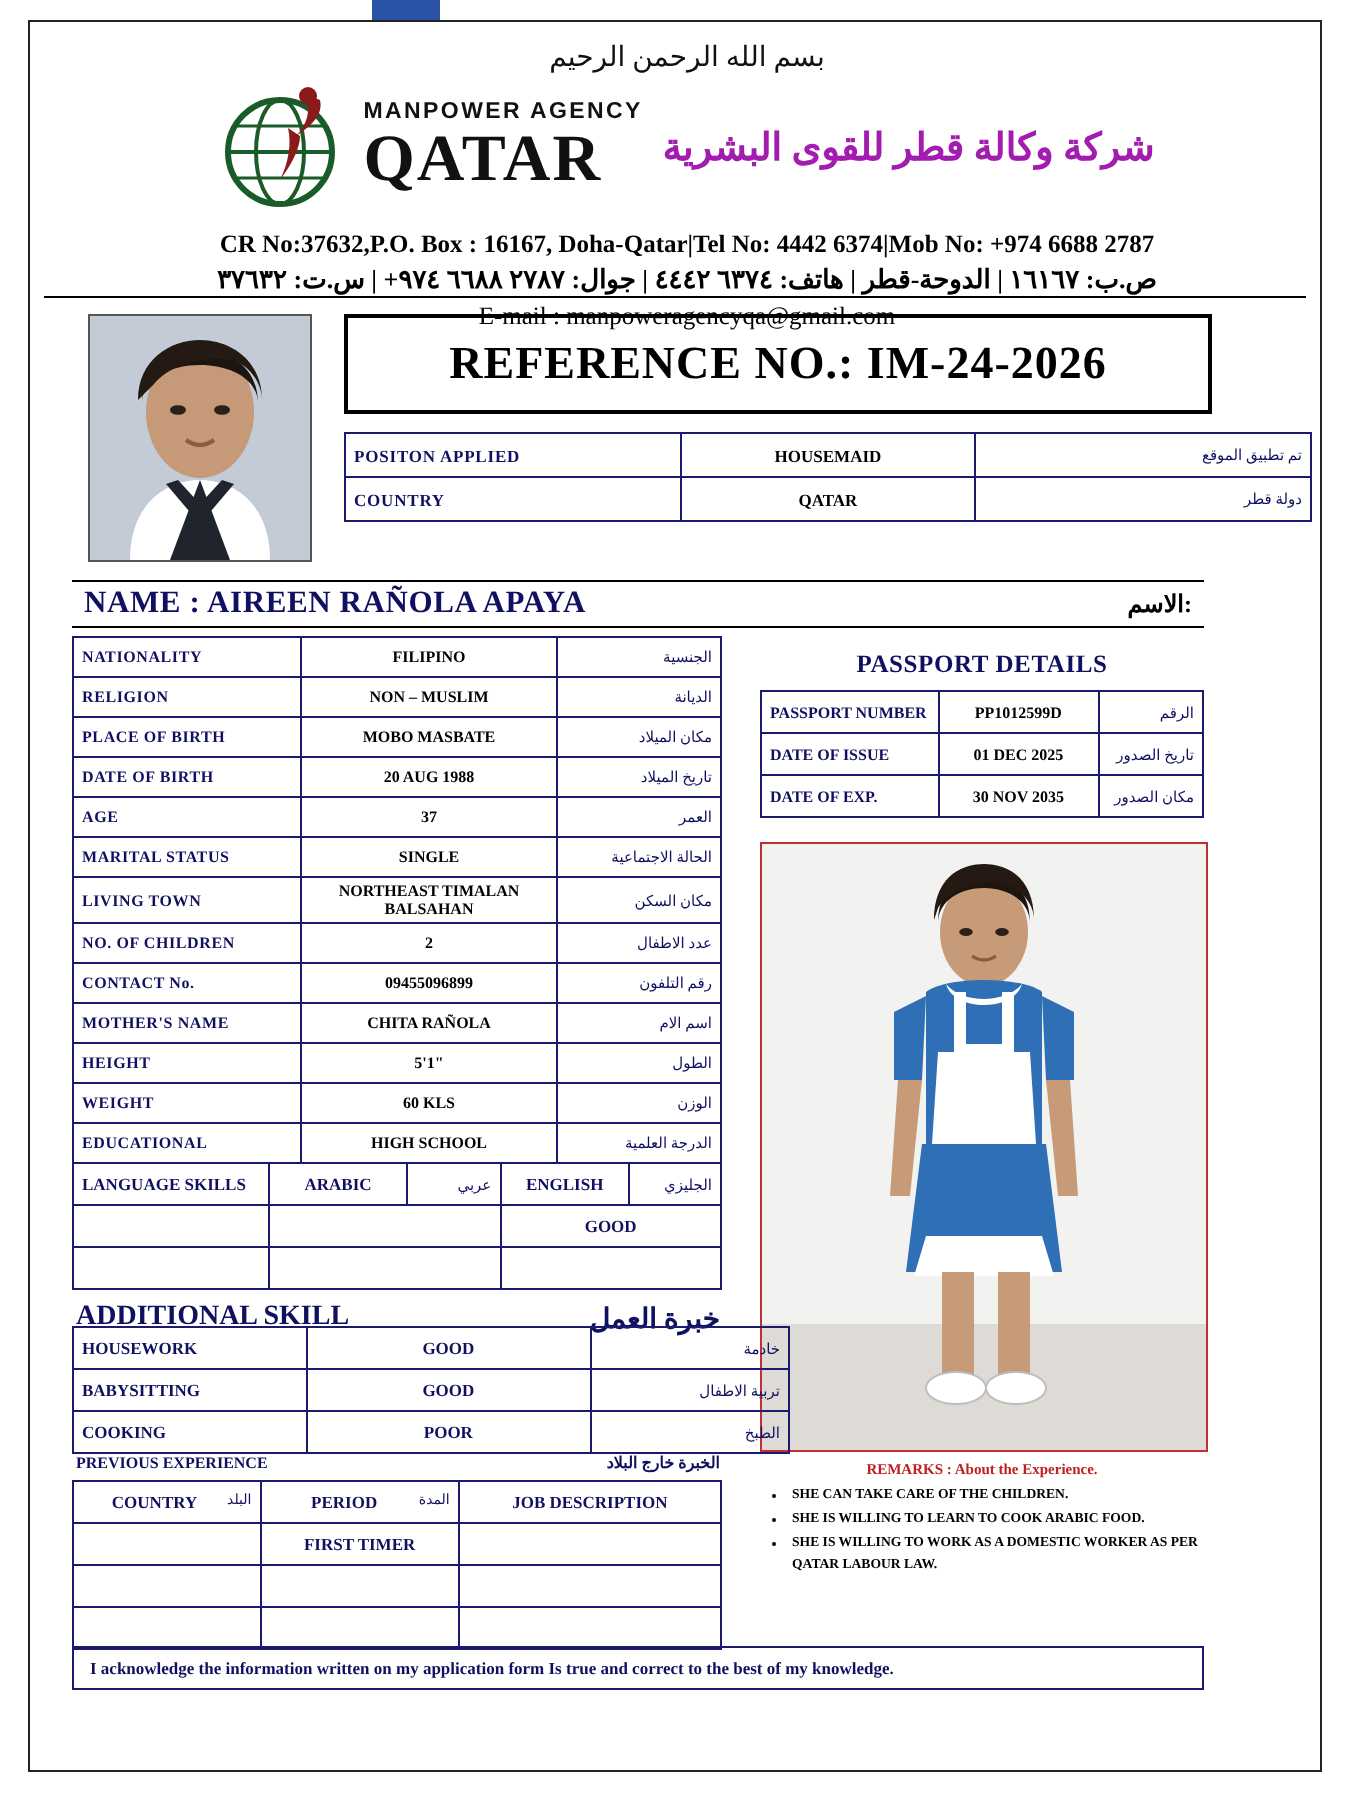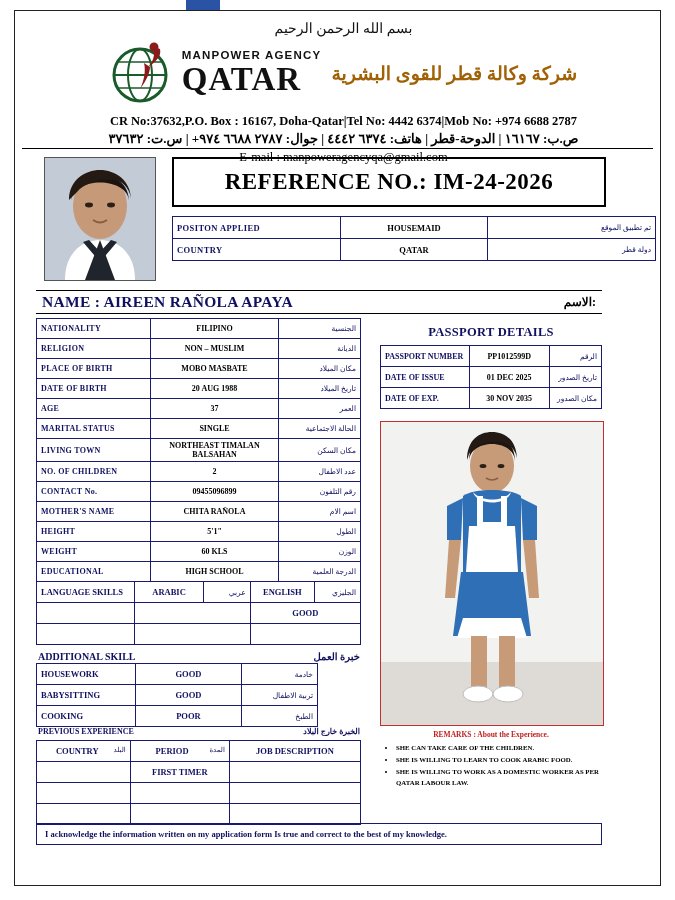--- a/index.html
+++ b/index.html
@@ -75,21 +75,21 @@
     font-family: "Liberation Serif", serif;
     font-size: 33px;
     font-weight: bold;
     letter-spacing: 1px;
     color: #111;
     margin-top: 1px;
   }
   .arabic-title {
     font-size: 19px;
     font-weight: bold;
-    color: #a16207;
+    color: #a21caf;
     margin-left: 4px;
     white-space: nowrap;
   }
   .arabic-script-top {
     font-size: 14px;
     color: #111;
     margin-bottom: 2px;
     letter-spacing: 1px;
   }
   .contact-line {
@@ -255,29 +255,29 @@
   .lang-table td.c4 { width: 62px; text-align: center;}
   .lang-table td.c5 { width: 42px; text-align: right; font-weight: normal; font-size: 7.5px;}
 
   .addskill-head {
     position: absolute;
     left: 38px;
     top: 651px;
     width: 322px;
     display: flex;
     justify-content: space-between;
-    font-size: 10px;
+    font-size: 14px;
     font-weight: bold;
     color: #101060;
   }
   .addskill-table {
     position: absolute;
     left: 36px;
     top: 663px;
-    width: 282px;
+    width: 359px;
   }
   .addskill-table td { height: 16px; font-size: 8px;}
   .addskill-table td.lbl { width: 105px; }
   .addskill-table td.val { width: 130px; text-align: center; }
   .addskill-table td.ar  { width: 88px; text-align: right; font-weight: normal; font-size: 7.5px;}
 
   .prev-head {
     position: absolute;
     left: 38px;
     top: 727px;

